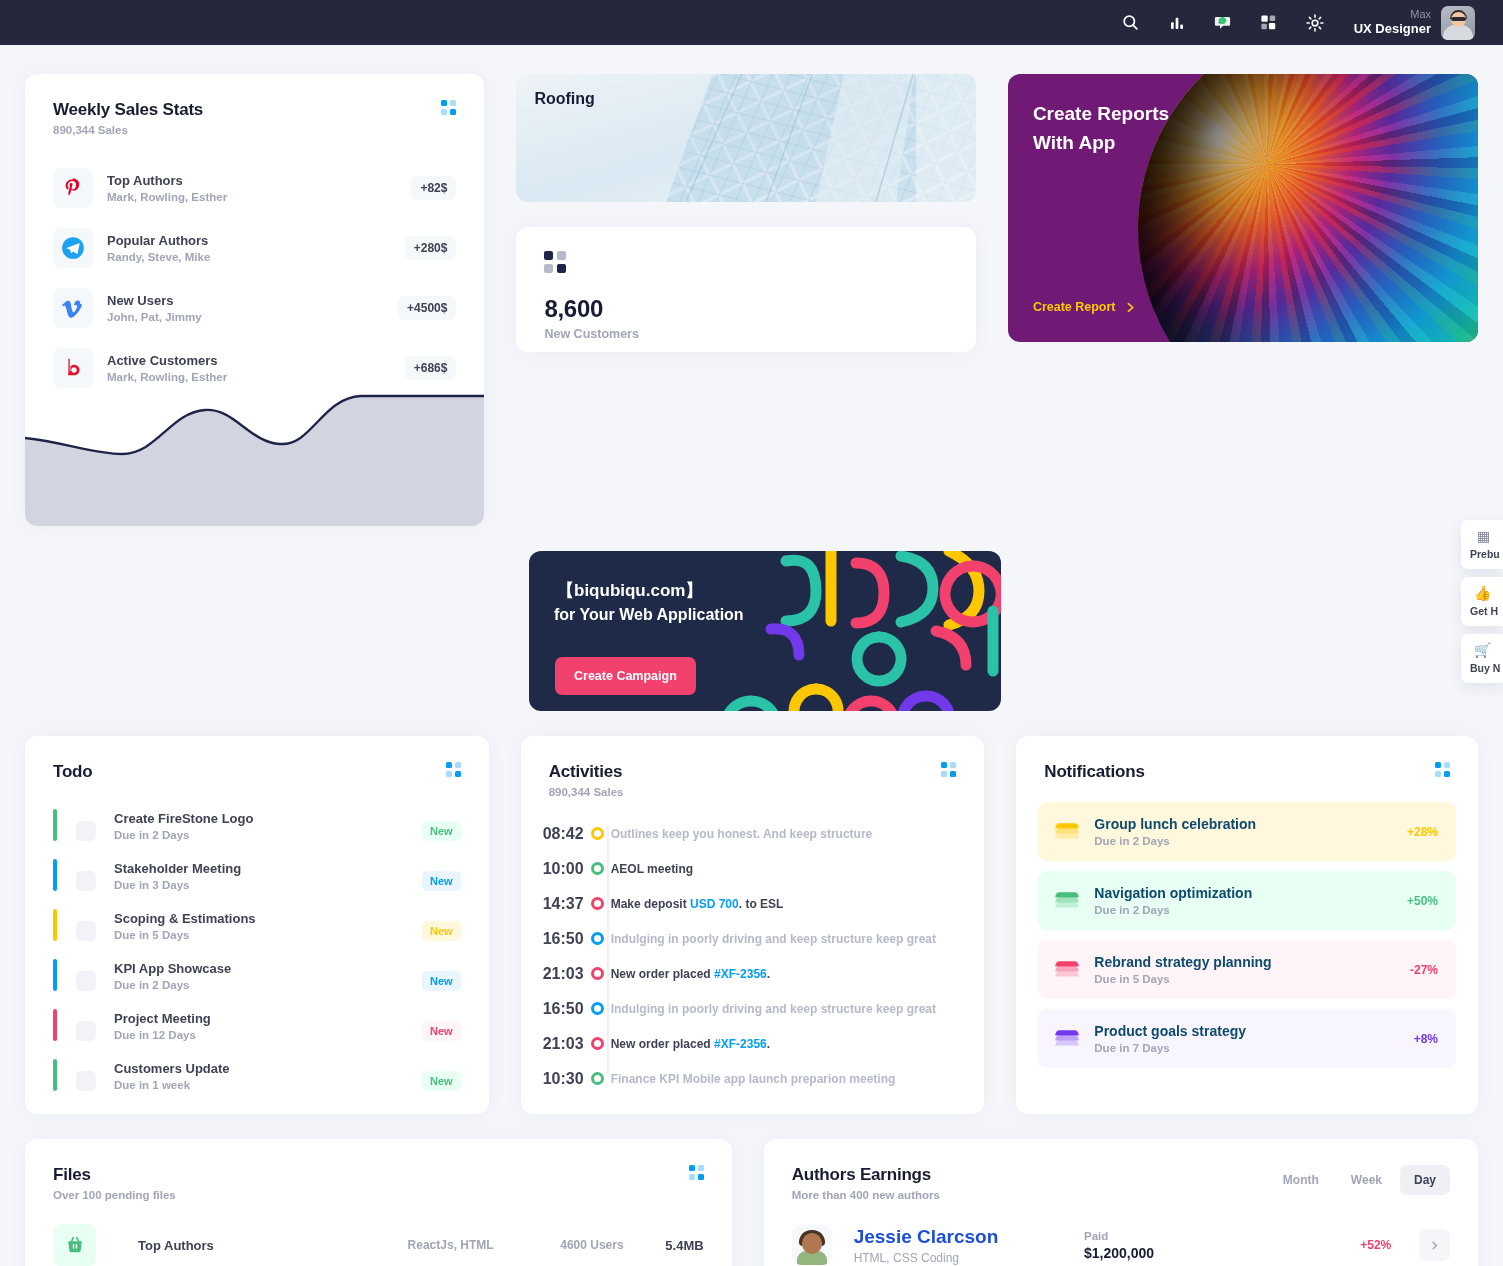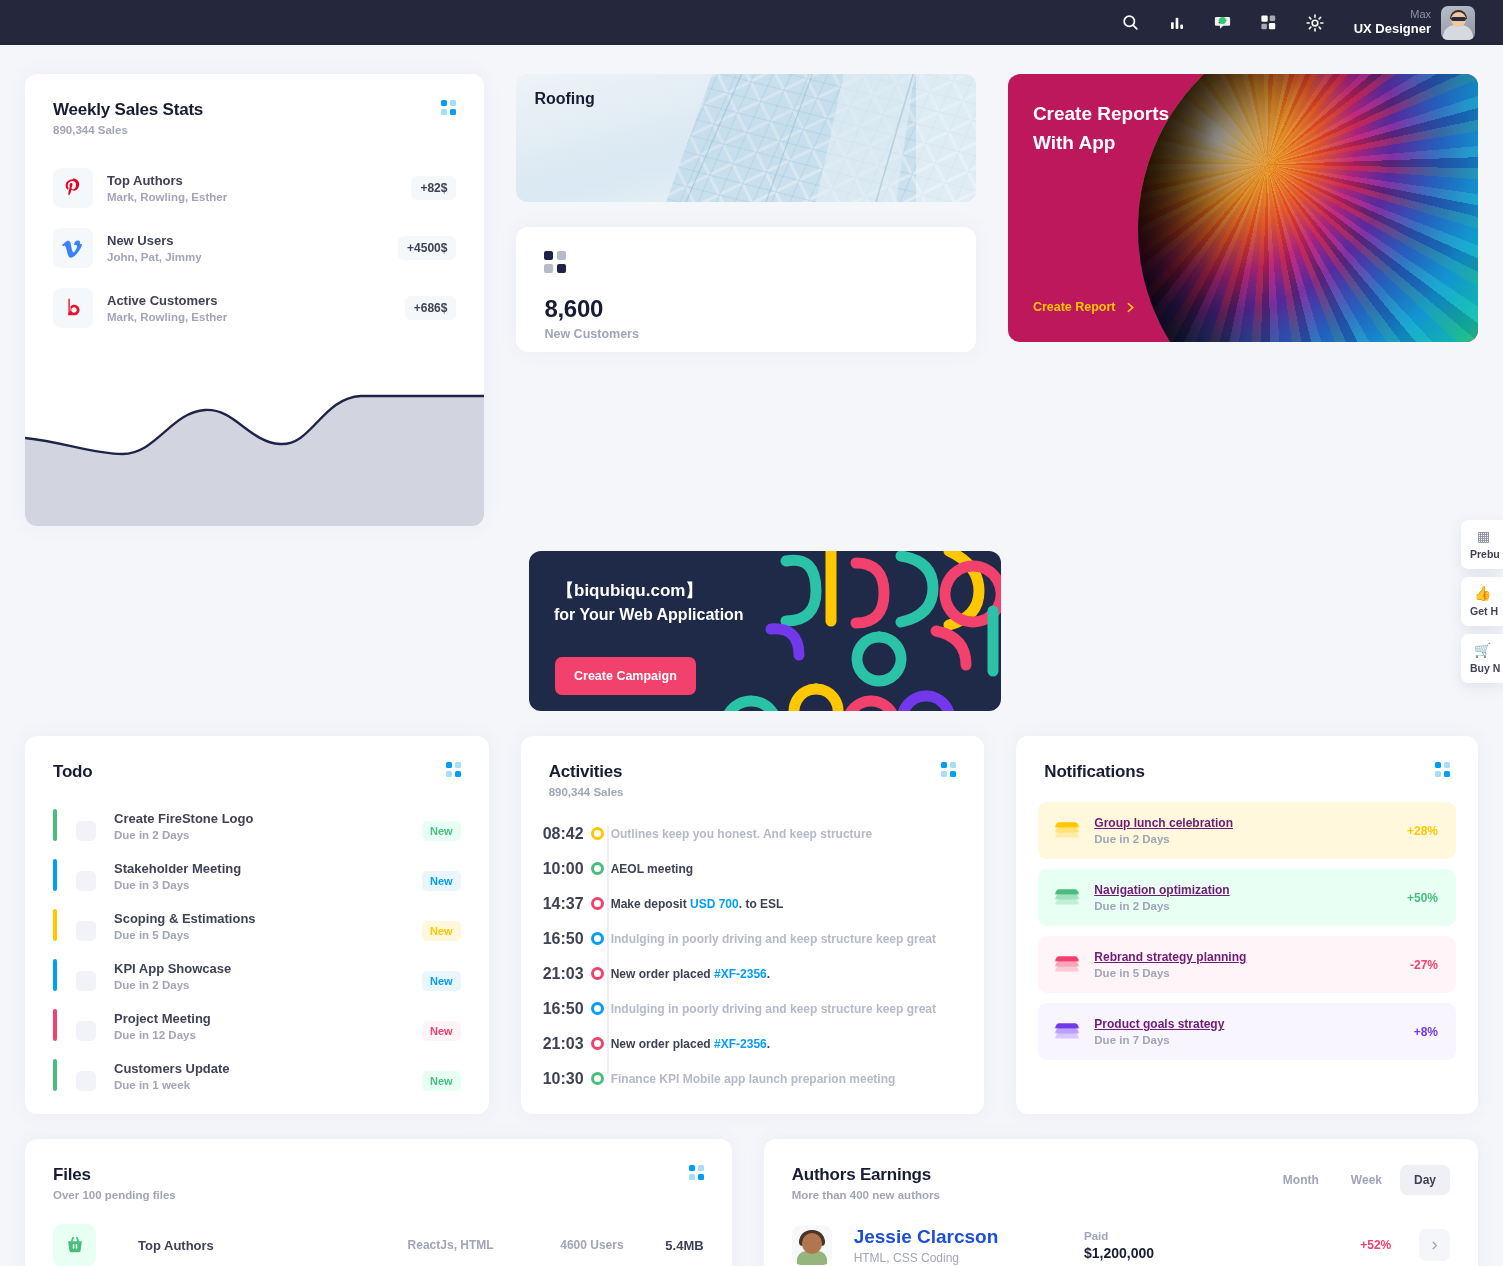--- a/index.html
+++ b/index.html
@@ -111,21 +111,21 @@
   .nc-icon i:nth-child(1){ background:#1e2448; }
   .nc-icon i:nth-child(2){ background:#b5b9c9; }
   .nc-icon i:nth-child(3){ background:#b5b9c9; }
   .nc-icon i:nth-child(4){ background:#1e2448; }
   .nc-num { font-size:24px; font-weight:bold; color:#181c32; margin-top:22px; letter-spacing:-0.3px;}
   .nc-lbl { font-size:12.5px; color:#a1a5b7; font-weight:bold; margin-top:4px;}
 
   
   .reports {
     width:483px; height:268px; border-radius:12px; overflow:hidden;
-    background:#be185d; position:relative;
+    background:#701a75; position:relative;
   }
   .rep-title { position:absolute; left:25px; top:25px; color:#fff; font-size:19px; font-weight:bold; line-height:1.55; z-index:3;}
   .rep-link { position:absolute; left:25px; bottom:28px; color:#ffc700; font-size:12.5px; font-weight:bold; z-index:3; display:flex; align-items:center; gap:8px; cursor:pointer;}
   .planet { position:absolute; right:-90px; top:-60px; width:430px; height:430px; border-radius:50%;
             background: radial-gradient(circle at 18% 28%, #ffffff 0%, #ffd27f 6%, #f79a2b 14%, #e3562f 22%, #b6246b 30%, #6c2a8f 38%, #2b62b5 48%, #1597c9 58%, #16b6a5 68%, #4fc56a 78%, #b6d83f 86%, #f2b92f 94%, #e0613a 100%);
             filter: blur(0.2px); }
   .planet::after{
     content:""; position:absolute; inset:0; border-radius:50%;
     background: repeating-conic-gradient(from 20deg at 30% 35%,
       rgba(255,255,255,0.18) 0deg 3deg, rgba(0,0,0,0.20) 3deg 6deg,
@@ -176,21 +176,21 @@
   .act-line { position:absolute; left:86px; top:28px; bottom:22px; width:2px; background:#eef0f5; z-index:1;}
 
   
   .notifs { width:470px; height:378px; }
   .notif-list { padding: 20px 22px 0 22px; }
   .notif-row {
     display:flex; align-items:center; border-radius:9px;
     padding: 14px 18px; margin-bottom: 10px;
   }
   .notif-meta { margin-left:16px; flex:1; }
-  .notif-name { font-size:12px; font-weight:bold; color:#701a75;text-decoration:underline; }
+  .notif-name { font-size:14px; font-weight:bold; color:#0c4a6e; }
   .notif-due { font-size:11.5px; color:#a1a5b7; font-weight:bold; margin-top:3px;}
   .notif-pct { font-size:12px; font-weight:bold; }
 
   
   .layers { width:22px; height:20px; position:relative; flex:none; }
   .layers span { position:absolute; left:0; width:22px; height:7px; border-radius:2px;
                  transform: perspective(18px) rotateX(42deg); }
   .layers span:nth-child(1){ top:0; opacity:1; }
   .layers span:nth-child(2){ top:5px; opacity:.45; }
   .layers span:nth-child(3){ top:10px; opacity:.25; }
@@ -327,20 +327,33 @@
                 <path d="M12 2.5C6.9 2.5 4 5.8 4 9.4c0 1.7.9 3.8 2.4 4.4.2.1.3 0 .4-.2l.3-1.2c.1-.3 0-.4-.1-.6-.5-.6-.8-1.4-.8-2.4 0-2.6 1.9-5 4.9-5 2.7 0 4.2 1.6 4.2 3.8 0 2.9-1.3 5.3-3.2 5.3-1 0-1.8-.9-1.6-1.9.3-1.3.9-2.6.9-3.5 0-.8-.4-1.5-1.3-1.5-1.1 0-1.9 1.1-1.9 2.6 0 .9.3 1.5.3 1.5l-1.3 5.5c-.4 1.6-.1 3.6 0 3.8 0 .1.2.2.3.1.1-.1 1.5-1.9 2-3.6l.8-2.9c.4.7 1.5 1.3 2.6 1.3 3.5 0 5.8-3.1 5.8-7.3 0-3.2-2.7-6.1-6.8-6.1z" fill="#e60023"></path>
               </svg>
           </div>
           <div class="stat-meta">
             <div class="stat-name">Top Authors</div>
             <div class="stat-people">Mark, Rowling, Esther</div>
           </div>
           <div class="stat-amt">+82$</div>
         </div>
 
+        <div class="stat-row">
+          <div class="stat-logo">
+            <svg width="26" height="26" viewBox="0 0 24 24">
+                <circle cx="12" cy="12" r="10" fill="#1da1f2"></circle>
+                <path d="M17.5 7.5 6.6 11.7c-.6.2-.6.6-.1.8l2.7.8 1 3.2c.1.4.3.4.6.2l1.5-1.4 2.9 2.1c.5.4.9.2 1-.4l1.9-8.6c.1-.6-.2-.9-.6-.9z" fill="#fff"></path>
+              </svg>
+          </div>
+          <div class="stat-meta">
+            <div class="stat-name">Popular Authors</div>
+            <div class="stat-people">Randy, Steve, Mike</div>
+          </div>
+          <div class="stat-amt">+280$</div>
+        </div>
 
         <div class="stat-row">
           <div class="stat-logo">
             <svg width="24" height="24" viewBox="0 0 24 24">
                 <path d="M21 8.2c-.1 2-1.5 4.7-4.2 8.2-2.8 3.6-5.1 5.4-7 5.4-1.2 0-2.2-1.1-3-3.2l-1.6-6C4.6 10.5 4 9.4 3.4 9.4c-.1 0-.6.3-1.4.9L1 9.1c1-.9 2-1.8 2.9-2.6 1.3-1.2 2.3-1.8 3-1.8 1.6-.2 2.6 1 3 3.4.4 2.7.7 4.3.9 5 .5 2.2 1 3.3 1.6 3.3.5 0 1.2-.7 2.1-2.2.9-1.5 1.4-2.6 1.5-3.4.1-1.2-.4-1.8-1.5-1.8-.5 0-1 .1-1.5.3C13.1 5.9 14.9 4.3 17 4.4c1.6.1 2.3 1.3 2.2 3.5z" fill="#3b82f6"></path>
               </svg>
           </div>
           <div class="stat-meta">
             <div class="stat-name">New Users</div>
             <div class="stat-people">John, Pat, Jimmy</div>

